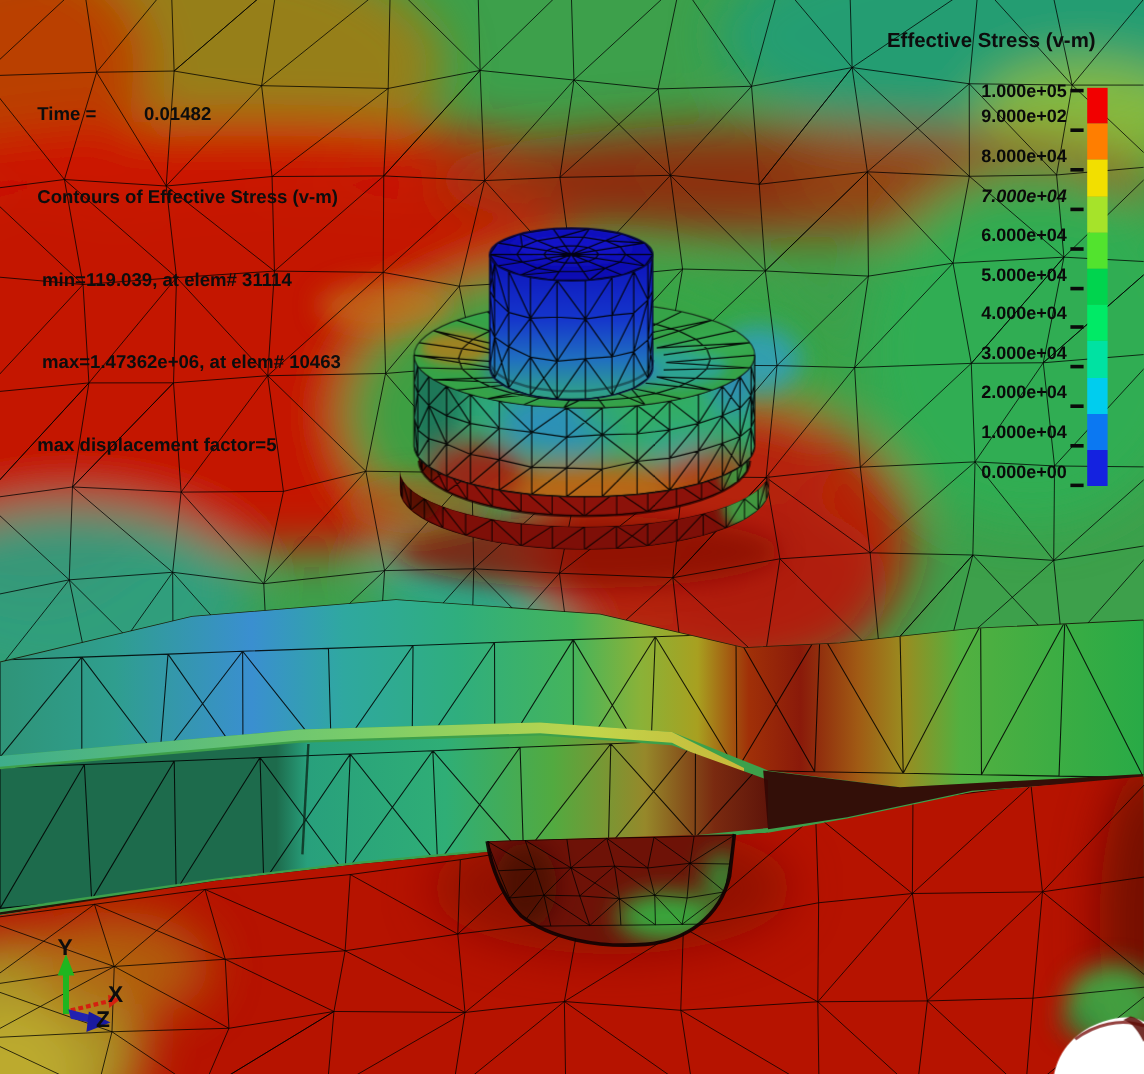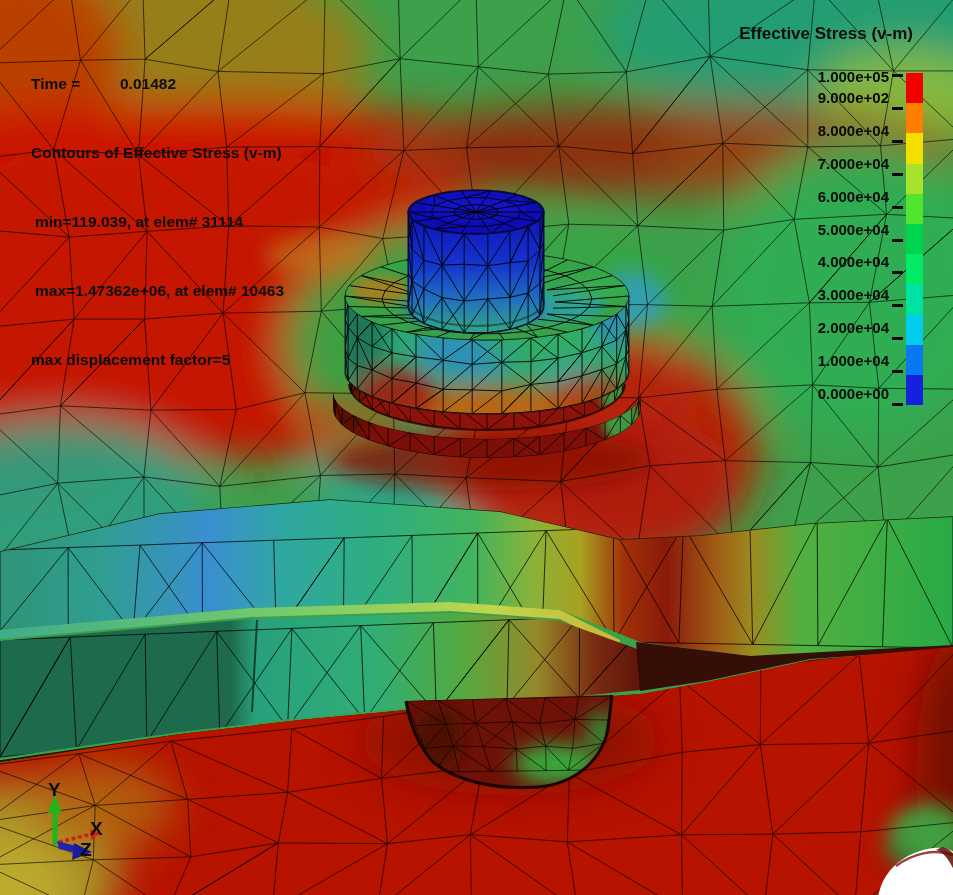--- a/index.html
+++ b/index.html
@@ -1,21 +1,21 @@
 <!DOCTYPE html>
 <html><head>
 <meta charset="utf-8">
 <style>
   html,body{margin:0;padding:0;background:#3da04b;}
   #stage{position:relative;width:953px;height:895px;overflow:hidden;
          font-family:"Liberation Sans",sans-serif;}
   #scene{position:absolute;left:0;top:0;}
   .info{position:absolute;left:31px;top:26px;color:#0d0d0d;
         font:bold 15.5px "Liberation Sans",sans-serif;line-height:23px;white-space:pre;}
-  .info .tlabel{display:inline-block;min-width:89px;}
+  .info .tlabel{display:inline-block;min-width:89px;margin-top:12px;}
   .info .ind{padding-left:4px;}
   #legend-title{position:absolute;right:40px;top:24px;color:#0d0d0d;
         font:bold 17px "Liberation Sans",sans-serif;white-space:nowrap;}
   .leg-label{position:absolute;right:64px;color:#0a0a0a;white-space:nowrap;
         font:bold 15px "Liberation Sans",sans-serif;}
   .leg-tick{position:absolute;left:892px;width:11px;height:3px;background:#0a0a0a;}
   #legend-bar{position:absolute;left:906px;top:73px;width:17px;height:332px;
         display:flex;flex-direction:column;}
   #legend-bar div{flex:1;}
 </style>
@@ -309,21 +309,21 @@
       <div style="background: rgb(11, 120, 242);"></div>
       <div style="background: rgb(20, 34, 224);"></div>
     </div>
 <div id="legend-labels">
       <div class="leg-label" style="top: 56px; margin-top: 12px;">1.000e+05</div>
       <div class="leg-tick" style="top: 74px;"></div>
       <div class="leg-label" style="top: 89px;">9.000e+02</div>
       <div class="leg-tick" style="top: 107px;"></div>
       <div class="leg-label" style="top: 122px;">8.000e+04</div>
       <div class="leg-tick" style="top: 140px;"></div>
-      <div class="leg-label" style="top: 155px;">7.000e+04</div>
+      <div class="leg-label" style="top: 155px; font-style: italic;">7.000e+04</div>
       <div class="leg-tick" style="top: 173px;"></div>
       <div class="leg-label" style="top: 188px;">6.000e+04</div>
       <div class="leg-tick" style="top: 206px;"></div>
       <div class="leg-label" style="top: 221px;">5.000e+04</div>
       <div class="leg-tick" style="top: 239px;"></div>
       <div class="leg-label" style="top: 253px;">4.000e+04</div>
       <div class="leg-tick" style="top: 271px;"></div>
       <div class="leg-label" style="top: 286px;">3.000e+04</div>
       <div class="leg-tick" style="top: 304px;"></div>
       <div class="leg-label" style="top: 319px;">2.000e+04</div>

